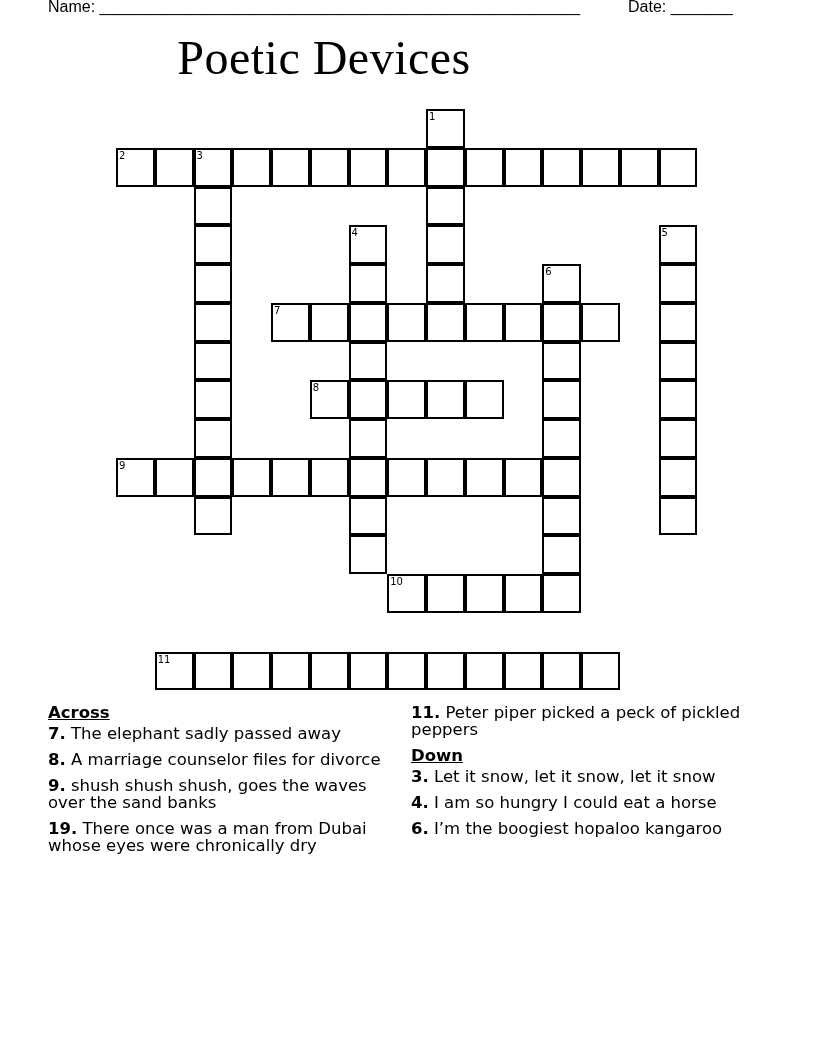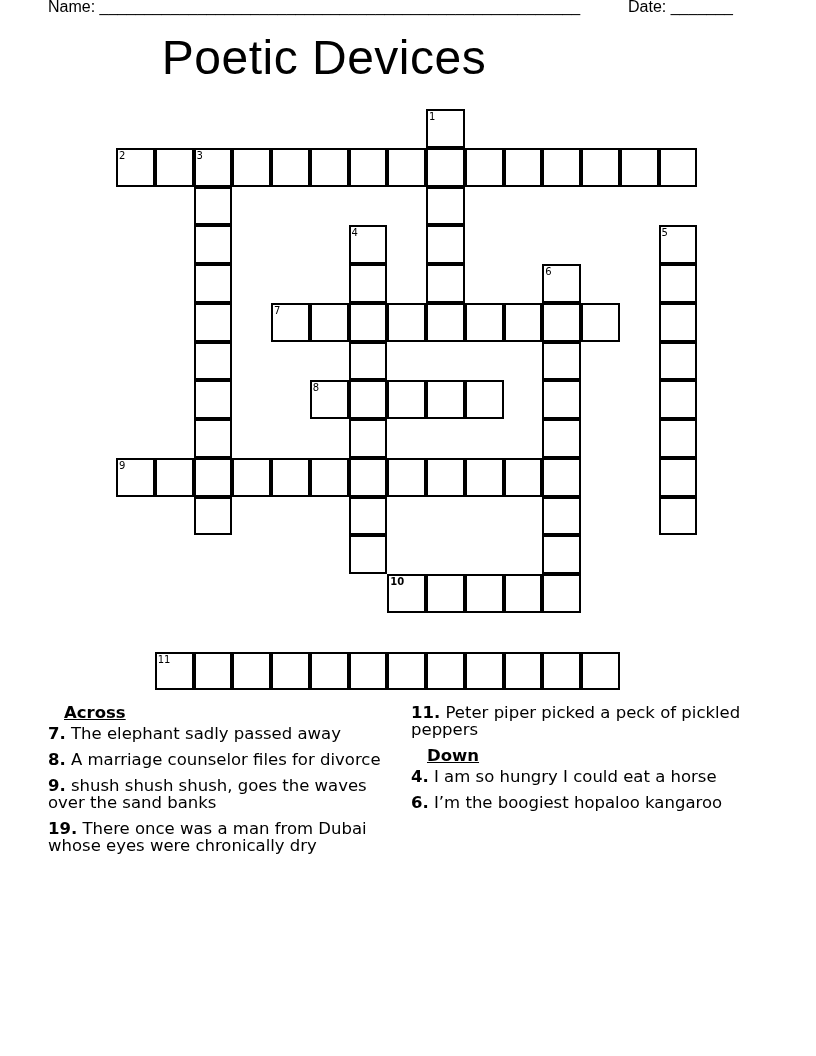--- a/index.html
+++ b/index.html
@@ -1,27 +1,27 @@
 <!DOCTYPE html>
 <html><head>
 <meta charset="utf-8">
 <style>
   html, body { margin:0; padding:0; background:#fff; }
   body { width:816px; height:1056px; position:relative; overflow:hidden; font-family:"DejaVu Sans", sans-serif; color:#000; }
   .hdr { position:absolute; top:-2px; font-family:"Liberation Sans", sans-serif; font-size:16px; }
   .hdr-name { left:48px; }
   .hdr-date { left:628px; }
-  .title { position:absolute; top:30px; left:0; width:648px; text-align:center; font-size:48px; font-family:Liberation Sans, sans-serif; font-weight:normal; letter-spacing:0.5px; }
+  .title { position:absolute; top:30px; left:0; width:648px; text-align:center; font-size:48px; font-family:Liberation Serif, serif; font-weight:normal; letter-spacing:0.5px; }
   .grid { position:absolute; left:0; top:0; width:816px; height:700px; }
   .cell { position:absolute; width:38.75px; height:38.75px; box-sizing:border-box; border:2px solid #000; background:#fff; margin-left:-1px; margin-top:-1px; }
   .cell .num { position:absolute; left:1px; top:0px; font-size:10px; line-height:11px; font-family:"DejaVu Sans", sans-serif; }
   .clues { position:absolute; font-size:16.5px; line-height:17px; font-family:"DejaVu Sans", sans-serif; }
   .clues-left { left:48px; top:704px; width:345px; }
   .clues-right { left:411px; top:704px; width:345px; }
-  .clue-head { text-decoration:underline; font-weight:bold; margin-bottom:4px;margin-left:16px; }
+  .clue-head { text-decoration:underline; font-weight:bold; margin-bottom:4px; }
   .clue { margin-bottom:9px; }
   .clue .n { font-weight:bold; }
 </style>
 </head>
 <body>
 
 <div class="hdr hdr-name">Name: ______________________________________________________</div>
 <div class="hdr hdr-date">Date: _______</div>
 <div class="title">Poetic Devices</div>
 
@@ -111,21 +111,21 @@
       <span class="num">9</span>
     </div>
     <div class="cell" style="left: 155.75px; top: 458.75px;"></div>
     <div class="cell" style="left: 233.25px; top: 458.75px;"></div>
     <div class="cell" style="left: 272px; top: 458.75px;"></div>
     <div class="cell" style="left: 310.75px; top: 458.75px;"></div>
     <div class="cell" style="left: 388.25px; top: 458.75px;"></div>
     <div class="cell" style="left: 427px; top: 458.75px;"></div>
     <div class="cell" style="left: 465.75px; top: 458.75px;"></div>
     <div class="cell" style="left: 504.5px; top: 458.75px;"></div>
-    <div class="cell" style="left: 388.25px; top: 575px; font-weight: bold;">
+    <div class="cell" style="left: 388.25px; top: 575px;">
       <span class="num">10</span>
     </div>
     <div class="cell" style="left: 427px; top: 575px;"></div>
     <div class="cell" style="left: 465.75px; top: 575px;"></div>
     <div class="cell" style="left: 504.5px; top: 575px;"></div>
     <div class="cell" style="left: 155.75px; top: 652.5px;">
       <span class="num">11</span>
     </div>
     <div class="cell" style="left: 194.5px; top: 652.5px;"></div>
     <div class="cell" style="left: 233.25px; top: 652.5px;"></div>
@@ -144,15 +144,16 @@
   <div class="clue-head">Across</div>
   <div class="clue"><span class="n">7.</span><span> The elephant sadly passed away</span></div>
   <div class="clue"><span class="n">8.</span><span> A marriage counselor files for divorce</span></div>
   <div class="clue"><span class="n">9.</span><span> shush shush shush, goes the waves over the sand banks</span></div>
   <div class="clue"><span class="n">19.</span><span> There once was a man from Dubai whose eyes were chronically dry</span></div>
 </div>
 
 <div class="clues clues-right">
   <div class="clue"><span class="n">11.</span><span> Peter piper picked a peck of pickled peppers</span></div>
   <div class="clue-head">Down</div>
+  <div class="clue"><span class="n">3.</span><span> Let it snow, let it snow, let it snow</span></div>
   <div class="clue"><span class="n">4.</span><span> I am so hungry I could eat a horse</span></div>
   <div class="clue"><span class="n">6.</span><span> I’m the boogiest hopaloo kangaroo</span></div>
 </div>
 
 </body></html>

